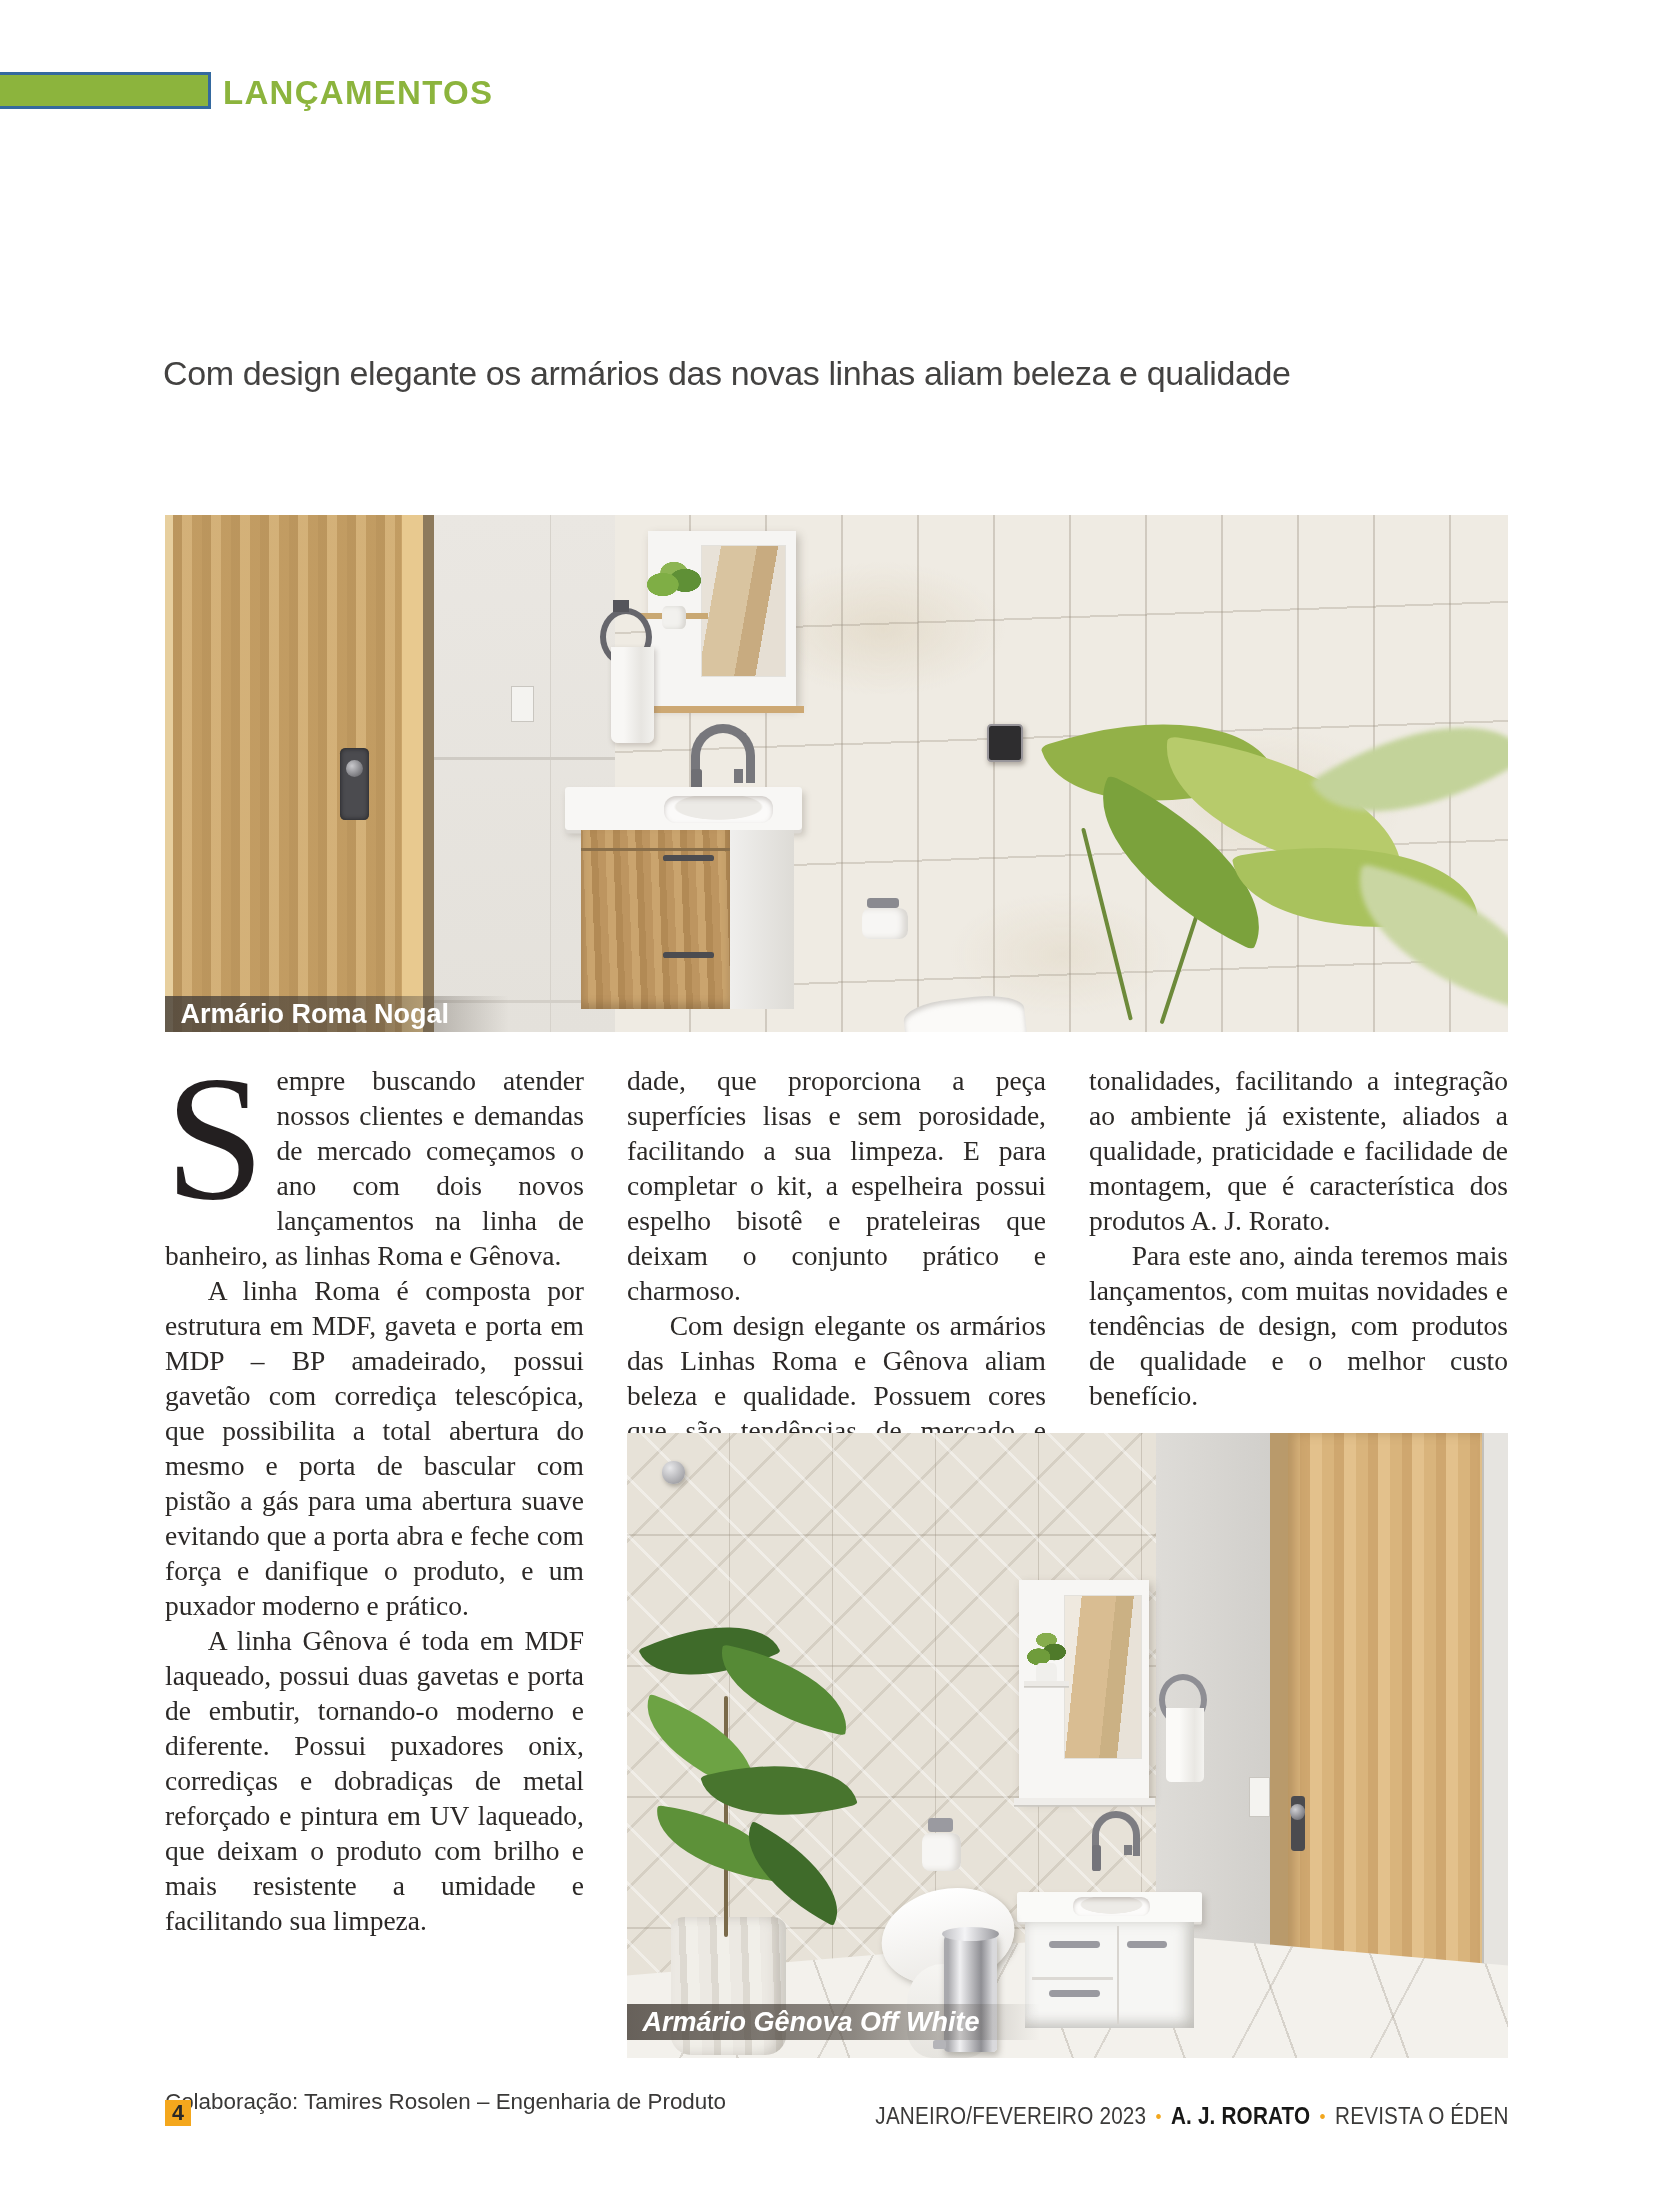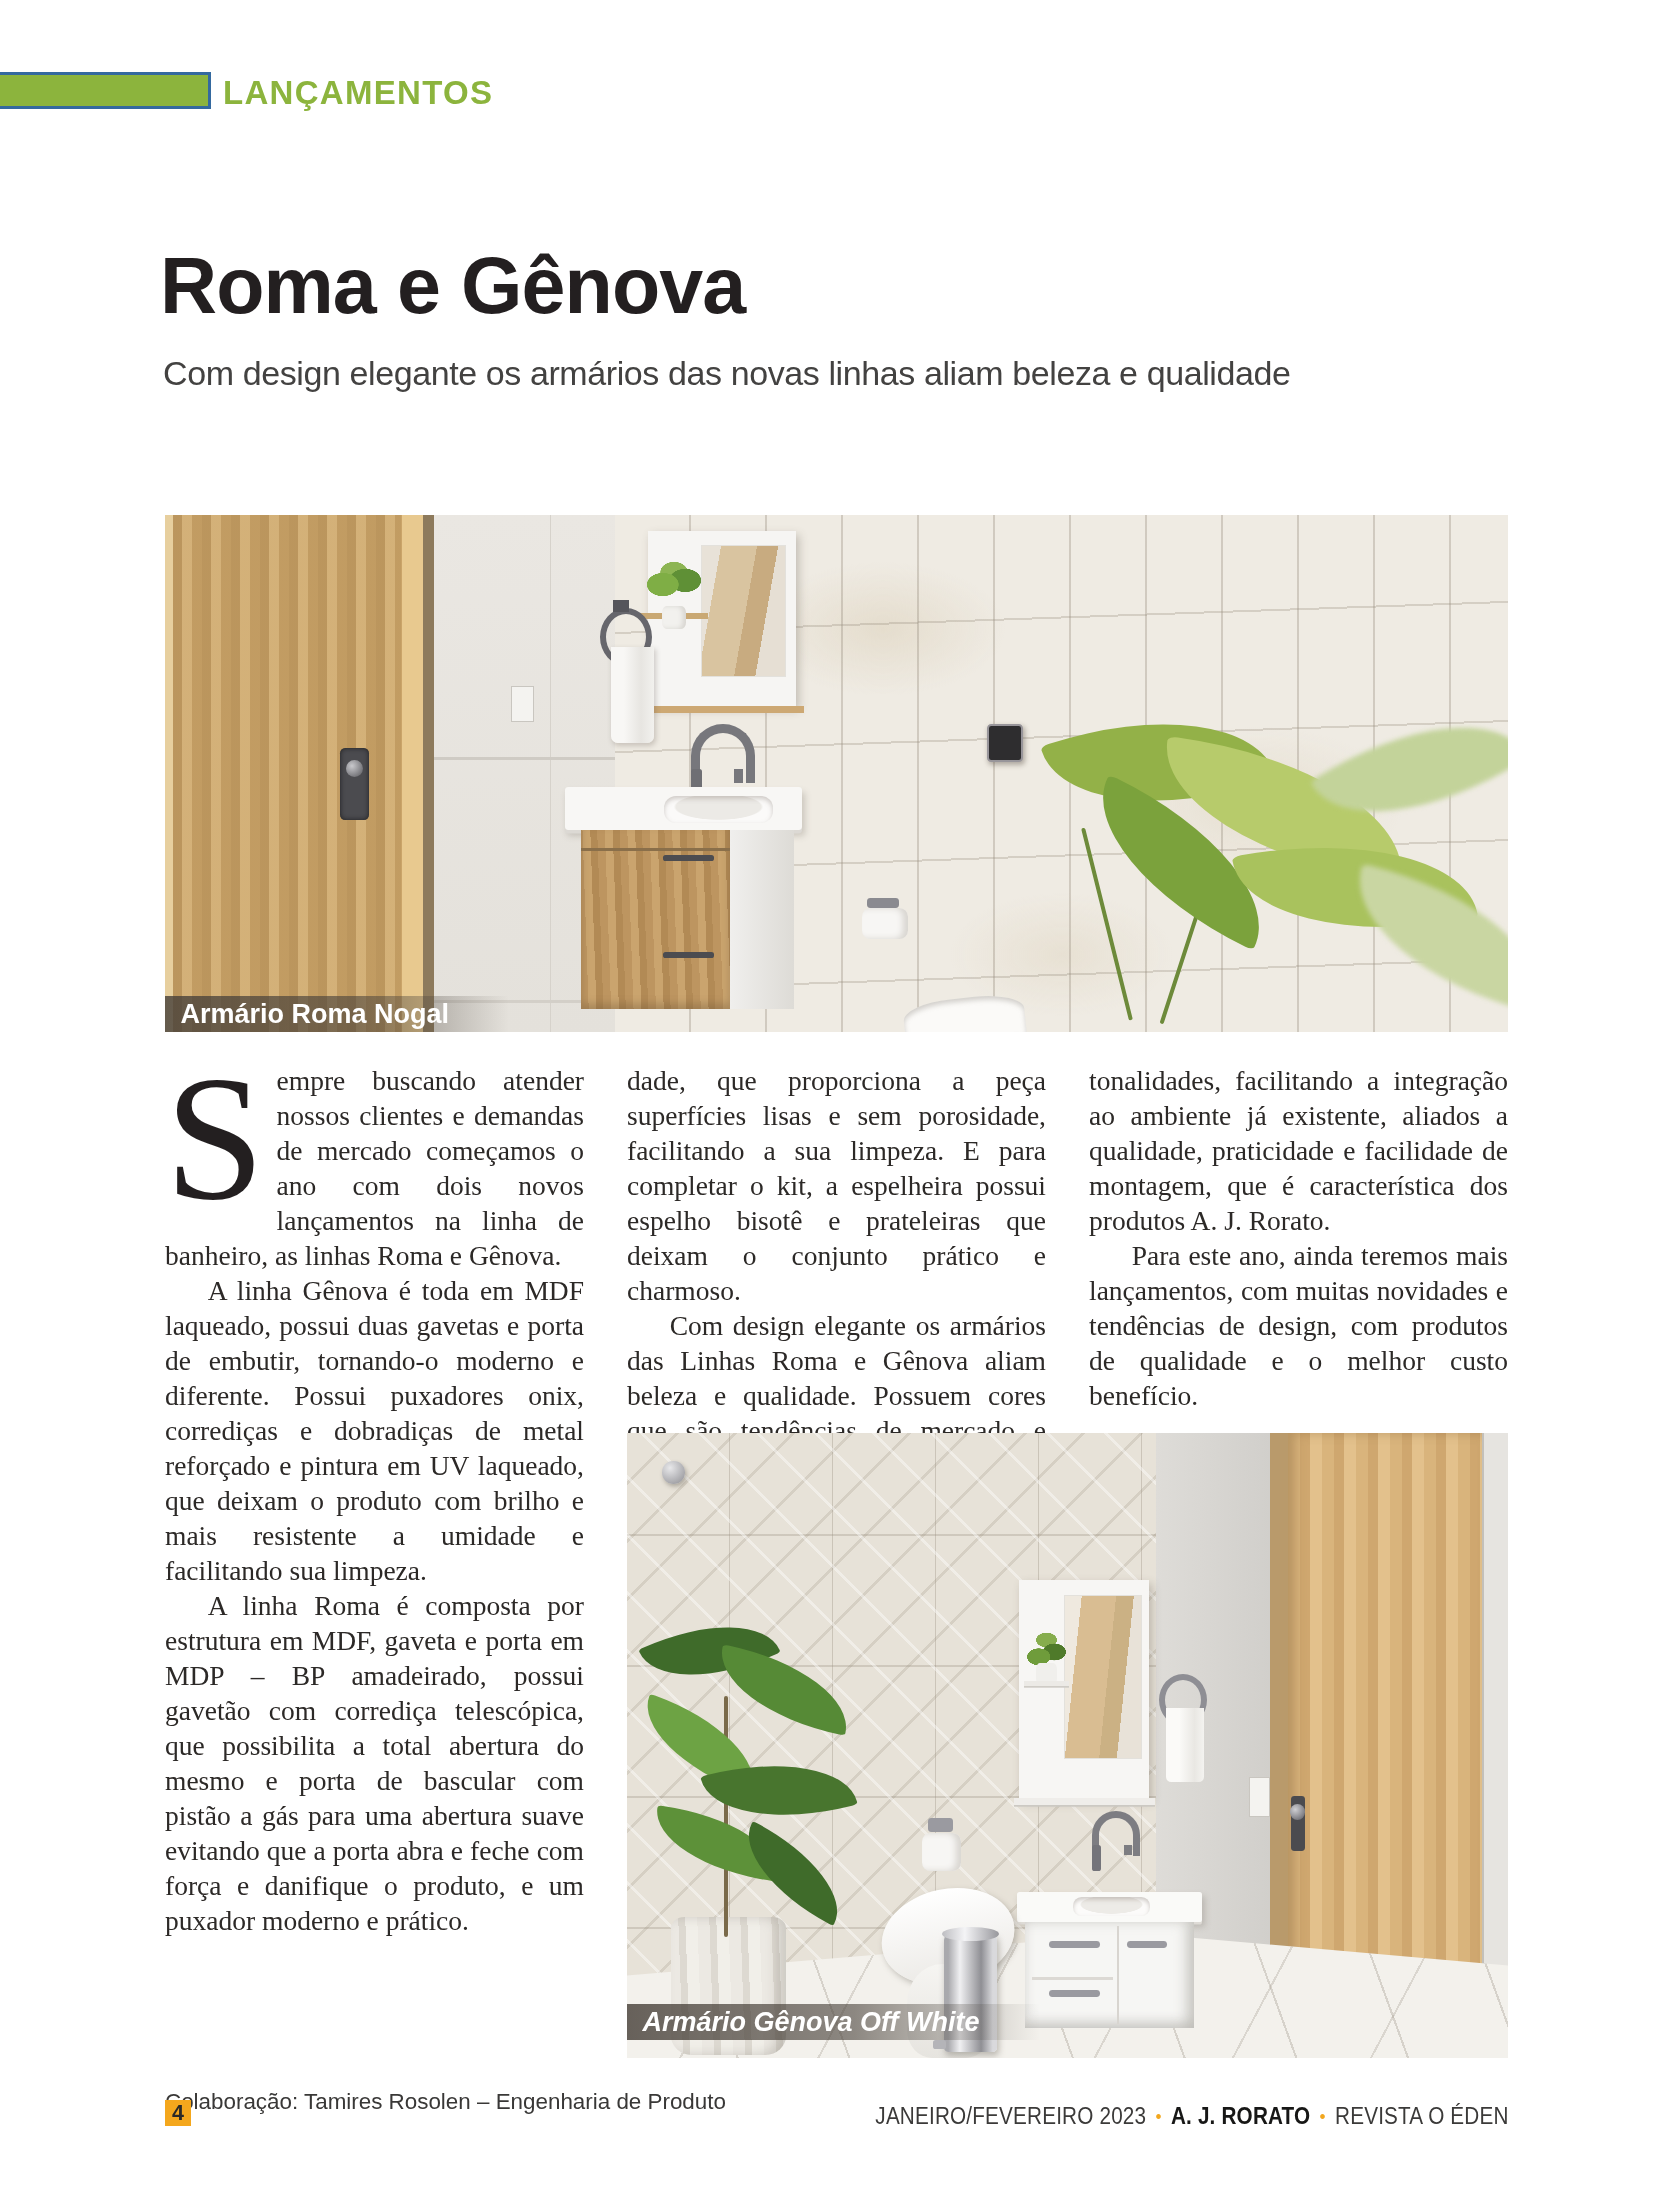--- a/index.html
+++ b/index.html
@@ -191,21 +191,21 @@
 </style>
 </head>
 <body>
 
 <div class="page">
 
   <div class="section-tag"></div>
   <div class="section-label">LANÇAMENTOS</div>
 
   <h1 class="page-title"><br>
-    <span>Roma e Gênova</span></h1>
+    </h1>
 
   <p class="page-subtitle">Com design elegante os armários das novas linhas aliam beleza e qualidade</p>
 
   <figure class="photo" id="photo1" style="margin:0;">
     <div class="abs p1-wallA"></div>
     <div class="abs p1-wallB"></div>
     <div class="abs p1-door">
         <div class="grain"></div>
       </div>
     <div class="abs p1-lock">
@@ -256,22 +256,22 @@
     <div class="abs leaf" style="left:68%;top:58%;width:206px;height:95px;transform:rotate(26deg);background:#7ba23c;"></div>
     <div class="abs leaf" style="left:80%;top:62%;width:232px;height:103px;transform:rotate(-10deg);background:#a9c25d;"></div>
     <div class="abs leaf" style="left:86%;top:40%;width:198px;height:95px;transform:rotate(-32deg);background:#c3d39a;filter:blur(2.6px);"></div>
     <div class="abs leaf" style="left:88%;top:72%;width:206px;height:103px;transform:rotate(14deg);background:#c9d6a2;filter:blur(2.6px);"></div>
 
     <figcaption class="caption">Armário Roma Nogal</figcaption>
   </figure>
 
   <div class="col" id="col1">
     <p><span class="dropcap">S</span><span>empre buscando atender nossos clientes e demandas de mercado começamos o ano com dois novos lançamentos na linha de banheiro, as linhas Roma e Gênova.</span></p>
+    <p class="indent">A linha Roma é composta por estrutura em MDF, gaveta e porta em MDP – BP amadeirado, possui gavetão com corrediça telescópica, que possibilita a total abertura do mesmo e porta de bascular com pistão a gás para uma abertura suave evitando que a porta abra e feche com força e danifique o produto, e um puxador moderno e prático.</p>
     <p class="indent">A linha Gênova é toda em MDF laqueado, possui duas gavetas e porta de embutir, tornando-o moderno e diferente. Possui puxadores onix, corrediças e dobradiças de metal reforçado e pintura em UV laqueado, que deixam o produto com brilho e mais resistente a umidade e facilitando sua limpeza.</p>
-    <p class="indent">A linha Roma é composta por estrutura em MDF, gaveta e porta em MDP – BP amadeirado, possui gavetão com corrediça telescópica, que possibilita a total abertura do mesmo e porta de bascular com pistão a gás para uma abertura suave evitando que a porta abra e feche com força e danifique o produto, e um puxador moderno e prático.</p>
   </div>
   <div class="col" id="col2">
     <p>dade, que proporciona a peça superfícies lisas e sem porosidade, facilitando a sua limpeza. E para completar o kit, a espelheira possui espelho bisotê e prateleiras que deixam o conjunto prático e charmoso.</p>
     <p class="indent">Com design elegante os armários das Linhas Roma e Gênova aliam beleza e qualidade. Possuem cores que são tendências de mercado e várias</p>
   </div>
   <div class="col" id="col3">
     <p>tonalidades, facilitando a integração ao ambiente já existente, aliados a qualidade, praticidade e facilidade de montagem, que é característica dos produtos A. J. Rorato.</p>
     <p class="indent">Para este ano, ainda teremos mais lançamentos, com muitas novidades e tendências de design, com produtos de qualidade e o melhor custo benefício.</p>
   </div>
 

